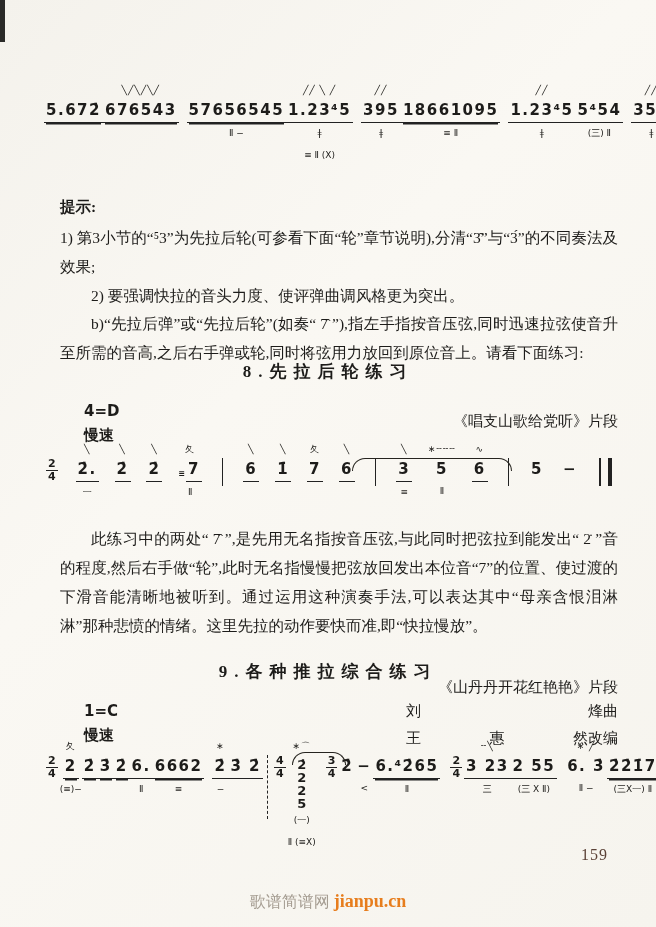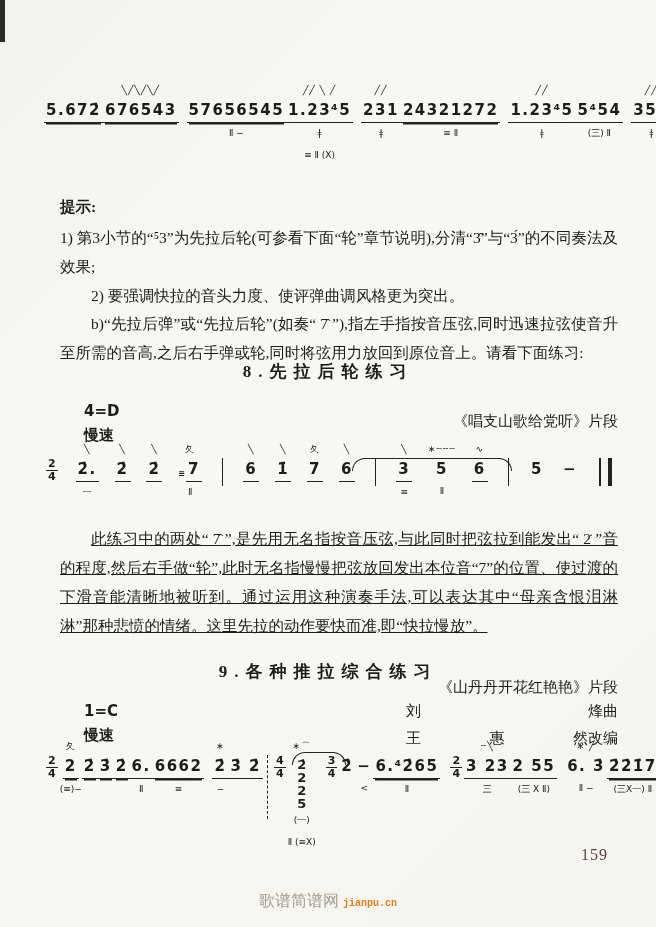--- a/index.html
+++ b/index.html
@@ -49,21 +49,21 @@
   .sig .d{padding-top:1px;}
   .stk{font-size:13px;font-weight:bold;line-height:13px;letter-spacing:0;}
   .arc{position:absolute;height:12px;border:1.5px solid #26241f;border-bottom:none;
        border-radius:110px 110px 0 0;}
 
   
   .pageno{position:absolute;left:581px;top:846px;font-size:16px;font-weight:normal;
           color:#5b4237;letter-spacing:1px;}
   .watermark{position:absolute;left:0;right:0;top:891px;text-align:center;font-size:16px;}
   .wm-name{color:#a59d92;}
-  .wm-url{color:#e77d1d;font-weight:bold;font-family:Liberation Mono, monospace;font-size:10px;margin-top:19px;}
+  .wm-url{color:#e77d1d;font-weight:bold;font-family:Liberation Serif, serif;font-size:18px;margin-top:19px;}
 </style>
 </head>
 <body>
 
 <div class="page">
   <div class="edge"></div>
 
   <section class="music" style="top:86px;left:44px;right:34px;">
       <div class="cell">
         <div class="above"></div>
@@ -90,28 +90,28 @@
         <div class="nw">
           <span class="note u1">1.23⁴5</span>
         </div>
         <div class="below">ǂ</div>
         <div class="below below2">≡ Ⅱ (X)</div>
       </div>
       <div class="bl "></div>
       <div class="cell">
         <div class="above">╱╱</div>
         <div class="nw">
-          <span class="note u1">231</span>
+          <span class="note u1">395</span>
         </div>
         <div class="below">ǂ</div>
       </div>
       <div class="cell">
         <div class="above"></div>
         <div class="nw">
-          <span class="note u2">24321272</span>
+          <span class="note u2">18661095</span>
         </div>
         <div class="below">≡ Ⅱ</div>
       </div>
       <div class="bl "></div>
       <div class="cell">
         <div class="above">╱╱</div>
         <div class="nw">
           <span class="note u1">1.23⁴5</span>
         </div>
         <div class="below">ǂ</div>
@@ -232,21 +232,21 @@
       <div class="cell">
         <div class="above"></div>
         <div class="nw">
           <span class="note u0">−</span>
         </div>
       </div>
       <div class="bl end"></div>
     </section>
   <div class="arc" style="left:352px;top:458px;width:158px;"></div>
 
-  <p class="para" style="top:524px;text-decoration:underline;">此练习中的两处“ 7̂ ”,是先用无名指按音压弦,与此同时把弦拉到能发出“ 2̇ ”音的程度,然后右手做“轮”,此时无名指慢慢把弦放回发出本位音“7”的位置、使过渡的下滑音能清晰地被听到。通过运用这种演奏手法,可以表达其中“母亲含恨泪淋淋”那种悲愤的情绪。这里先拉的动作要快而准,即“快拉慢放”。</p>
+  <p class="para" style="top:524px;">此练习中的两处“ 7̂ ”,是先用无名指按音压弦,与此同时把弦拉到能发出“ 2̇ ”音的程度,然后右手做“轮”,此时无名指慢慢把弦放回发出本位音“7”的位置、使过渡的下滑音能清晰地被听到。通过运用这种演奏手法,可以表达其中“母亲含恨泪淋淋”那种悲愤的情绪。这里先拉的动作要快而准,即“快拉慢放”。</p>
 
   <h2 class="sect" style="top:652px;">9.各种推拉综合练习</h2>
 
   <div class="attr" style="top:678px;">《山丹丹开花红艳艳》片段</div>
   <div class="credits" style="top:702px;">
     <div class="credrow">
       <span>刘</span>
       <span>烽曲</span>
     </div>
     <div class="credrow">

